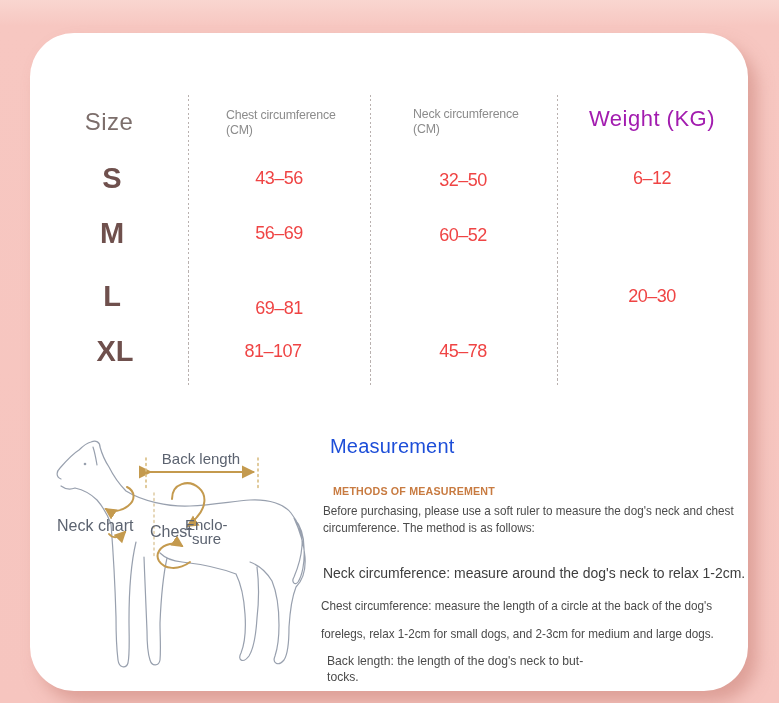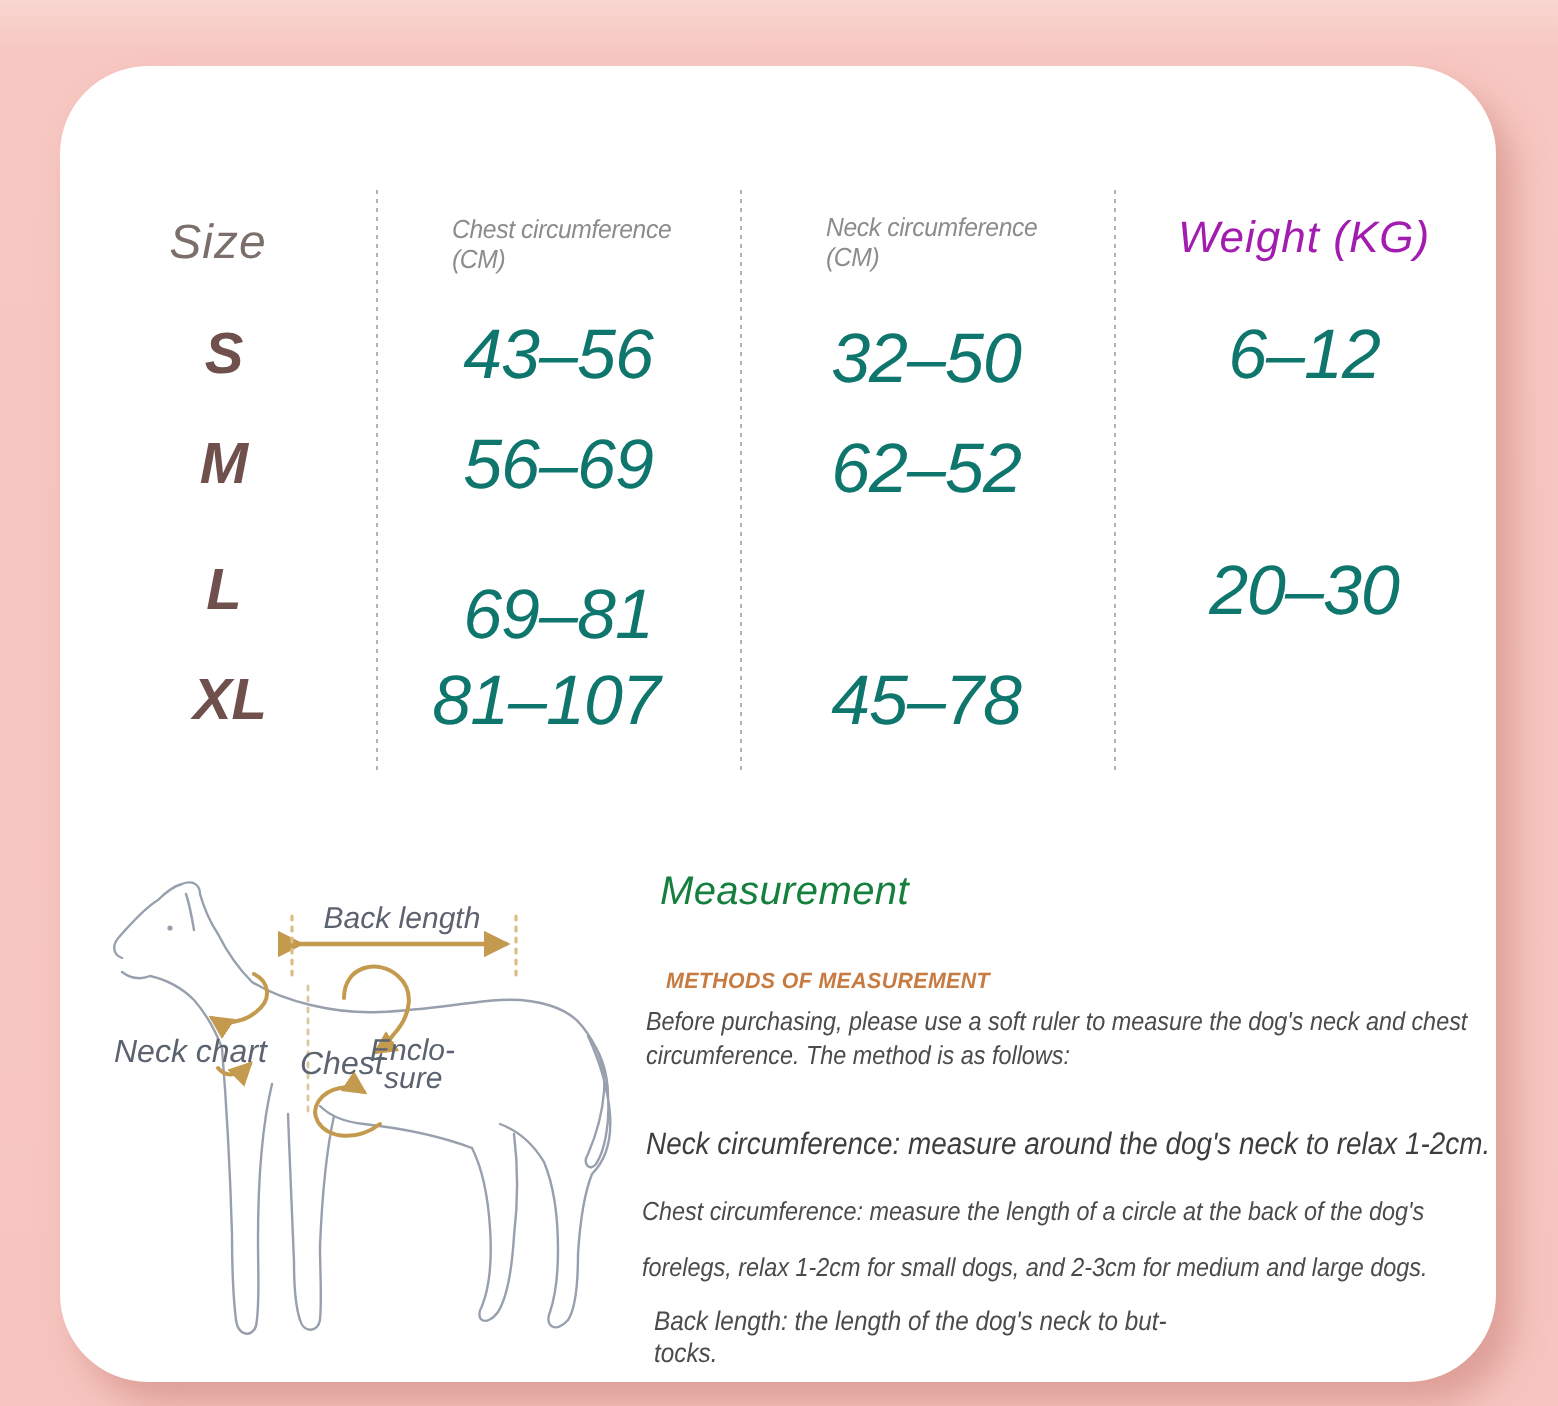--- a/index.html
+++ b/index.html
@@ -5,40 +5,39 @@
   html,body{margin:0;padding:0;}
   body{
     width:779px;height:703px;position:relative;overflow:hidden;
     background:linear-gradient(180deg,#f9d6d0 0px,#f7c7c1 26px,#f6c5bf 100%);
     font-family:"Liberation Sans","DejaVu Sans",sans-serif;
   }
   .card{
     position:absolute;left:30px;top:33px;width:718px;height:658px;
     background:#ffffff;border-radius:44px;
     box-shadow:9px 11px 16px rgba(198,124,114,0.50);
-    font-style:italic;
   }
   
   .divider{
     position:absolute;top:62px;width:1px;height:290px;
     background:repeating-linear-gradient(180deg,#b9b1af 0 2px,transparent 2px 4.5px);
   }
   .cell{position:absolute;transform:translate(-50%,-50%);white-space:nowrap;}
   .hdr-large{font-size:24px;color:#7c6e6b;letter-spacing:0.5px;}
   .hdr-weight{font-size:22px;color:#a21caf;letter-spacing:0.5px;}
   .hdr-small{
     position:absolute;font-size:13px;line-height:15px;color:#8c8c8c;
     letter-spacing:-0.2px;transform:scaleX(0.95);transform-origin:left top;white-space:nowrap;
   }
   .size-label{font-size:29px;font-weight:600;color:#6f504d;}
-  .value{font-size:35px;color:#0f766e;letter-spacing:-0.5px;}
+  .value{font-size:18px;color:#ef4444;letter-spacing:-0.5px;}
   
   .m-title{
     position:absolute;left:300px;top:401px;font-size:20px;line-height:25px;
-    color:#15803d;letter-spacing:0.2px;
+    color:#1d4ed8;letter-spacing:0.2px;
   }
   .m-subtitle{
     position:absolute;left:303px;top:452px;font-size:11px;font-weight:bold;
     color:#c87b41;letter-spacing:0.2px;transform:scaleX(0.97);transform-origin:left top;white-space:nowrap;
   }
   .body-line{
     position:absolute;color:#4b4b4b;white-space:nowrap;
     transform:scaleX(0.90);transform-origin:left top;
   }
   .intro1{left:293px;top:470px;font-size:13px;}
@@ -71,21 +70,21 @@
   </div>
   <div class="cell hdr-weight" style="left:622px;top:86px">Weight (KG)</div>
 
   <div class="cell size-label" style="left:82px;top:145px">S</div>
   <div class="cell value" style="left:249px;top:145px">43–56</div>
   <div class="cell value" style="left:433px;top:147px">32–50</div>
   <div class="cell value" style="left:622px;top:145px">6–12</div>
 
   <div class="cell size-label" style="left:82px;top:200px">M</div>
   <div class="cell value" style="left:249px;top:200px">56–69</div>
-  <div class="cell value" style="left:433px;top:202px">62–52</div>
+  <div class="cell value" style="left:433px;top:202px">60–52</div>
 
   <div class="cell size-label" style="left:82px;top:263px">L</div>
   <div class="cell value" style="left:249px;top:275px">69–81</div>
   <div class="cell value" style="left:622px;top:263px">20–30</div>
 
   <div class="cell size-label" style="left:85px;top:318px">XL</div>
   <div class="cell value" style="left:243px;top:318px">81–107</div>
   <div class="cell value" style="left:433px;top:318px">45–78</div>
 
   <svg class="diagram" width="280" height="258" viewBox="0 0 280 258">

